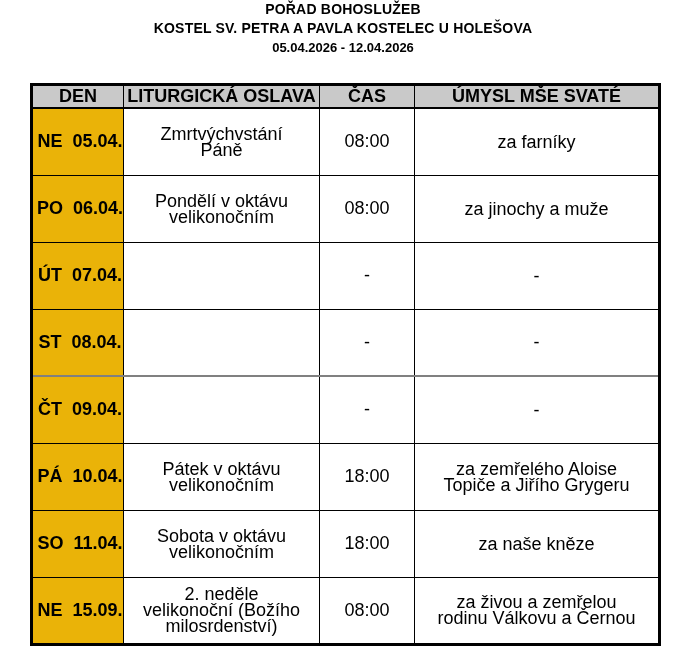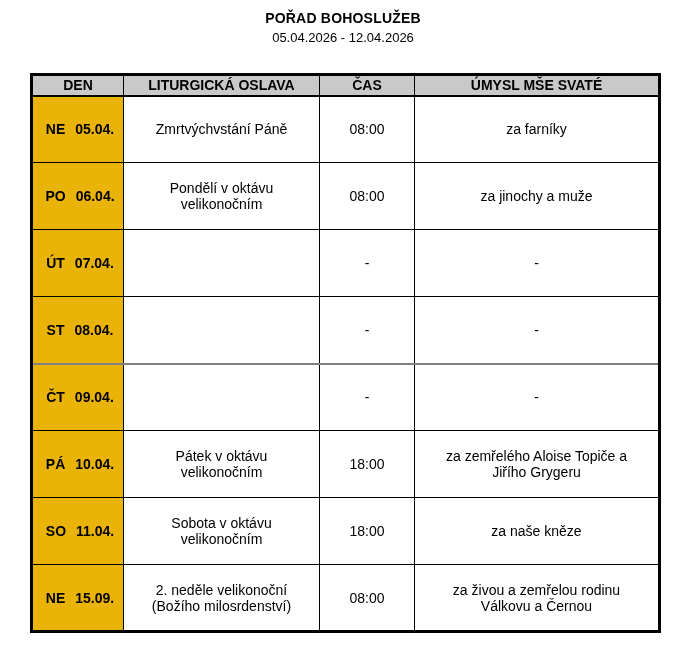--- a/index.html
+++ b/index.html
@@ -10,46 +10,45 @@
     font-family: "Liberation Sans", sans-serif;
     color: #000000;
     overflow: hidden;
   }
   .page {
     width: 686px;
     height: 671px;
     position: relative;
   }
   .titles {
-    padding-top: 9px;
     text-align: center;
   }
   .title, .subtitle {
     font-size: 14px;
     font-weight: bold;
     line-height: 19px;
     letter-spacing: 0.2px;
   }
   .daterange {
     font-size: 13px;
-    font-weight: normal;
+    font-weight: bold;
     line-height: 19px;
   }
   table.schedule {
     margin: 26px 0 0 30px;
     width: 628px;
     border-collapse: collapse;
     table-layout: fixed;
     border: 3px solid #000000;
   }
   table.schedule th, table.schedule td {
     border: 1px solid #000000;
     vertical-align: middle;
     text-align: center;
-    font-size: 14px;
+    font-size: 18px;
   }
   table.schedule thead tr { height: 21px; }
   table.schedule tbody tr { height: 67px; }
   table.schedule th {
     background: #c9c9c9;
     font-weight: bold;
     border-bottom: 2px solid #000000;
   }
   td.day-cell {
     background: #eab308;
@@ -71,20 +70,21 @@
     line-height: 16px;
   }
   tr.section-divider td { border-top: 2px solid #808080; }
 </style>
 </head>
 <body>
 
 <div class="page">
   <div class="titles">
     <div class="title">POŘAD BOHOSLUŽEB</div>
+    <div class="subtitle">KOSTEL SV. PETRA A PAVLA KOSTELEC U HOLEŠOVA</div>
     <div class="daterange">05.04.2026 - 12.04.2026</div>
   </div>
 
   <table class="schedule">
     <colgroup>
       <col style="width:92px">
       <col style="width:196px">
       <col style="width:95px">
       <col style="width:245px">
     </colgroup>

